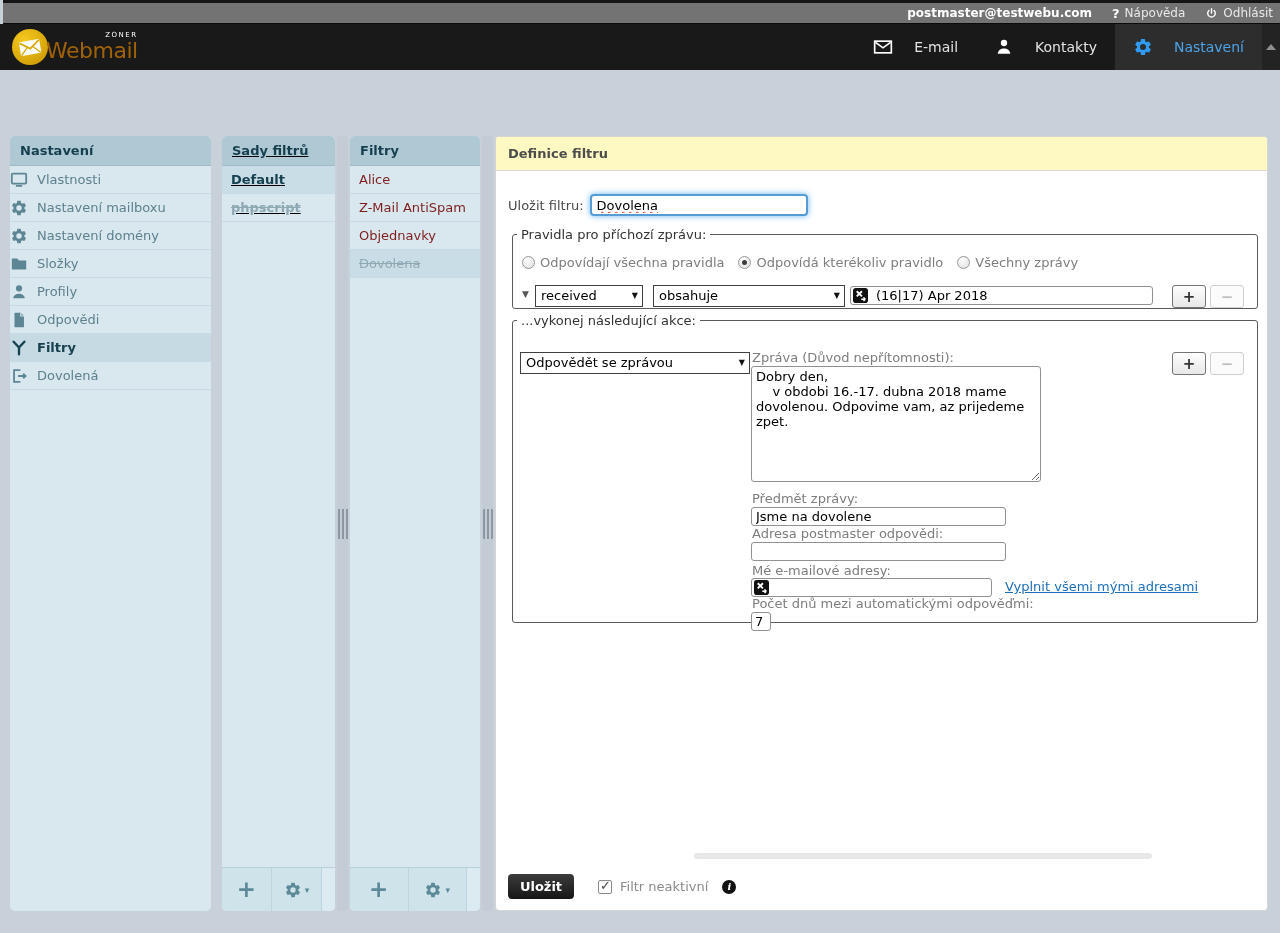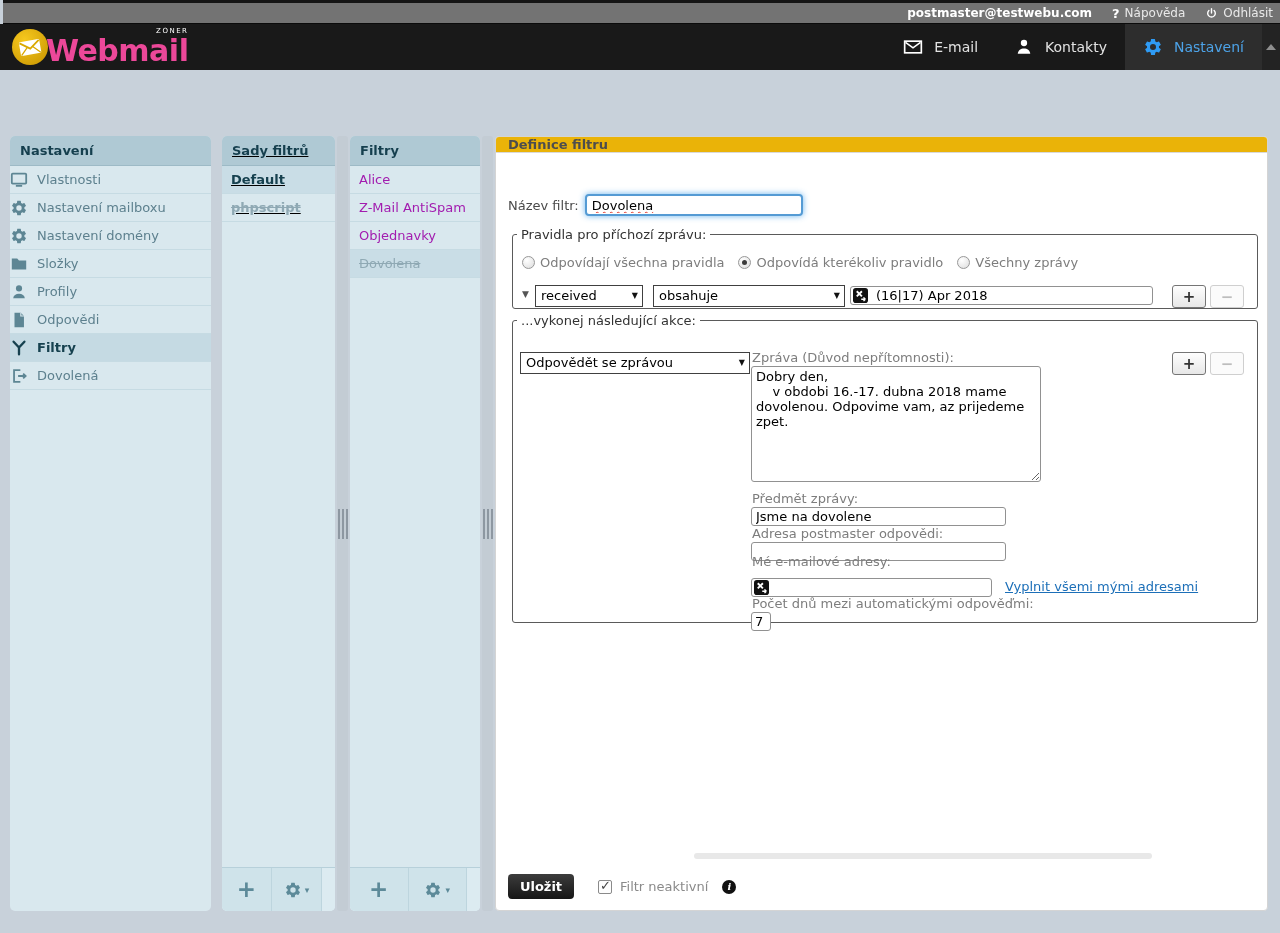--- a/index.html
+++ b/index.html
@@ -19,23 +19,23 @@
   
   .navbar { position:absolute; left:0; top:24px; width:1280px; height:46px; background:#191919;
             display:flex; align-items:stretch; }
   .brand { display:flex; align-items:center; padding-left:12px; gap:2px; cursor:pointer; }
   .brand-circle { width:36px; height:36px; border-radius:50%;
                   background:radial-gradient(circle at 35% 30%, #f6c81e, #c79400);
                   display:flex; align-items:center; justify-content:center; }
   .brand-circle svg { width:26px; height:26px; transform:rotate(-10deg); display:block; }
   .brand-text { display:flex; flex-direction:column; line-height:1; margin-left:-4px;text-align:right; }
   .zoner { color:#fff; font-size:7px; letter-spacing:1.5px; margin-left:26px; margin-bottom:1px; }
-  .wm { color:#ec4899; font-size:30px; font-weight:bold; letter-spacing:-0.5px; }
+  .wm { color:#a16207; font-size:22px; font-weight:normal; letter-spacing:-0.5px; }
   .nav-items { margin-left:auto; display:flex; align-items:stretch; }
-  .nav-item { display:flex; align-items:center; gap:11px; padding:0 18px; cursor:pointer; }
+  .nav-item { display:flex; align-items:center; gap:21px; padding:0 18px; cursor:pointer; }
   .nav-item .nav-ic svg { width:20px; height:20px; display:block; color:#fff; }
   .nav-item .nav-lbl { color:#e2e2e2; font-size:14px; }
   .nav-item.active { background:#2d2d2d; }
   .nav-item.active .nav-lbl { color:#4da3e8; }
   .nav-item.active .nav-ic svg { color:#2f9bf4; }
   .nav-up { width:18px; background:#232323; display:flex; align-items:center; justify-content:center; cursor:pointer; }
   .up-tri { width:0; height:0; border-left:5px solid transparent; border-right:5px solid transparent; border-bottom:6px solid #8e8e8e; }
 
   
   .content { position:absolute; left:0; top:70px; width:1280px; height:863px; }
@@ -48,21 +48,21 @@
   .col3 { left:350px; width:130px; }
 
   .side-item { height:28px; display:flex; align-items:center; gap:9px; padding:0 0;
                border-bottom:1px solid #c6dbe3; font-size:13px; color:#5d808e; cursor:pointer; }
   .side-item .icon { width:18px; height:18px; color:#5d8694; flex:none; }
   .side-item .icon svg { width:100%; height:100%; display:block; }
   .side-item.selected { background:#c5dae3; color:#16414f; font-weight:bold; }
   .side-item.selected .icon { color:#16414f; }
 
   .list-item { height:28px; display:flex; align-items:center; padding:0 9px;
-               border-bottom:1px solid #c6dbe3; font-size:13px; color:#a21caf; cursor:pointer; }
+               border-bottom:1px solid #c6dbe3; font-size:13px; color:#7f1d1d; cursor:pointer; }
   .list-item.bold { font-weight:bold; }
   .list-item.selected { background:#c9dde6; color:#16414f; }
   .list-item.strike { text-decoration:line-through; color:#8fa9b4; }
   .list-item.selected.strike { color:#8fa9b4; }
 
   .col-footer { position:absolute; left:0; right:0; bottom:0; height:44px;
                 border-top:1px solid #b7d0da; background:#dcebf1; display:flex; align-items:stretch; }
   .tool-btn { flex:1; display:flex; align-items:center; justify-content:center; gap:3px;
               background:#cfe3ea; border-right:1px solid #bdd5de; cursor:pointer; color:#5d8a99; }
   .tool-btn .plus-glyph { font-size:23px; font-weight:bold; line-height:1; }
@@ -72,21 +72,21 @@
 
   .splitter { position:absolute; top:66px; width:11px; height:775px; background:#c3ccd4; border-radius:3px;
               display:flex; align-items:center; justify-content:center; cursor:col-resize; }
   .split1 { left:337px; } .split2 { left:482px; }
   .grip { display:flex; gap:2px; }
   .grip span { width:2px; height:30px; background:#8d97a1; display:block; }
 
   
   .panel { position:absolute; left:495px; top:66px; width:773px; height:775px; background:#fff;
            border-radius:4px; overflow:hidden; border:1px solid #d4d4d4; }
-  .panel-header { height:16px; background:#eab308; border-bottom:1px solid #d9d9d9;
+  .panel-header { height:34px; background:#fef9c3; border-bottom:1px solid #d9d9d9;
                   display:flex; align-items:center; padding:0 12px;
                   font-size:13px; font-weight:bold; color:#4d4d4d; }
 
   .name-row { position:absolute; left:12px; top:57px; display:flex; align-items:center; gap:6px;
               font-size:13px; color:#4a4a4a; }
   .name-input { width:218px; height:22px; border:2px solid #559bd4; border-radius:4px; padding:1px 5px;
                 font-size:13px; font-family:"DejaVu Sans",sans-serif; outline:none;
                 box-shadow:0 0 6px rgba(82,168,236,.85);
                 text-decoration:underline wavy #e23b2e 1px; }
 
@@ -127,21 +127,21 @@
 
   .flabel { position:absolute; font-size:13px; color:#7d7d7d; white-space:nowrap; }
   .msg-label { left:239px; top:22px; }
   .msg-area { position:absolute; left:238px; top:38px; width:290px; height:116px; resize:both;
               border:1px solid #919191; border-radius:3px; font-size:13px; font-family:"DejaVu Sans",sans-serif;
               padding:2px 4px; color:#000; }
   .subj-label { left:239px; top:163px; }
   .subj-input { position:absolute; left:238px; top:179px; width:255px; }
   .addr-label { left:239px; top:198px; }
   .addr-input { position:absolute; left:238px; top:214px; width:255px; }
-  .myaddr-label { left:239px; top:226px; }
+  .myaddr-label { left:239px; top:235px; }
   .myaddr-wrap { position:absolute; left:238px; top:249px; width:241px; }
   .fill-link { position:absolute; left:492px; top:251px; font-size:13px; color:#1c6fb8;
                text-decoration:underline; cursor:pointer; white-space:nowrap; }
   .days-label { left:239px; top:268px; }
   .days-input { position:absolute; left:238px; top:284px; width:20px; padding:1px 3px; }
 
   .hscroll { position:absolute; left:198px; top:716px; width:458px; height:6px;
              background:#e8e8e8; border-radius:3px; }
 
   .panel-footer { position:absolute; left:12px; top:737px; display:flex; align-items:center; gap:8px; }
@@ -361,21 +361,21 @@
           <span></span>
           <span></span>
           <span></span>
         </span>
       </div>
 
     <div class="panel">
       <div class="panel-header">Definice filtru</div>
 
       <div class="name-row">
-        <span>Název filtr:</span>
+        <span>Uložit filtru:</span>
         <input class="name-input" type="text" value="Dovolena" style="">
       </div>
 
       <fieldset class="fs-rules">
         <legend>Pravidla pro příchozí zprávu:</legend>
         <div class="radio-row" id="radio-row">
             <span class="radio-opt">
               <span class="radio"></span>
               <span>Odpovídají všechna pravidla</span>
             </span>

